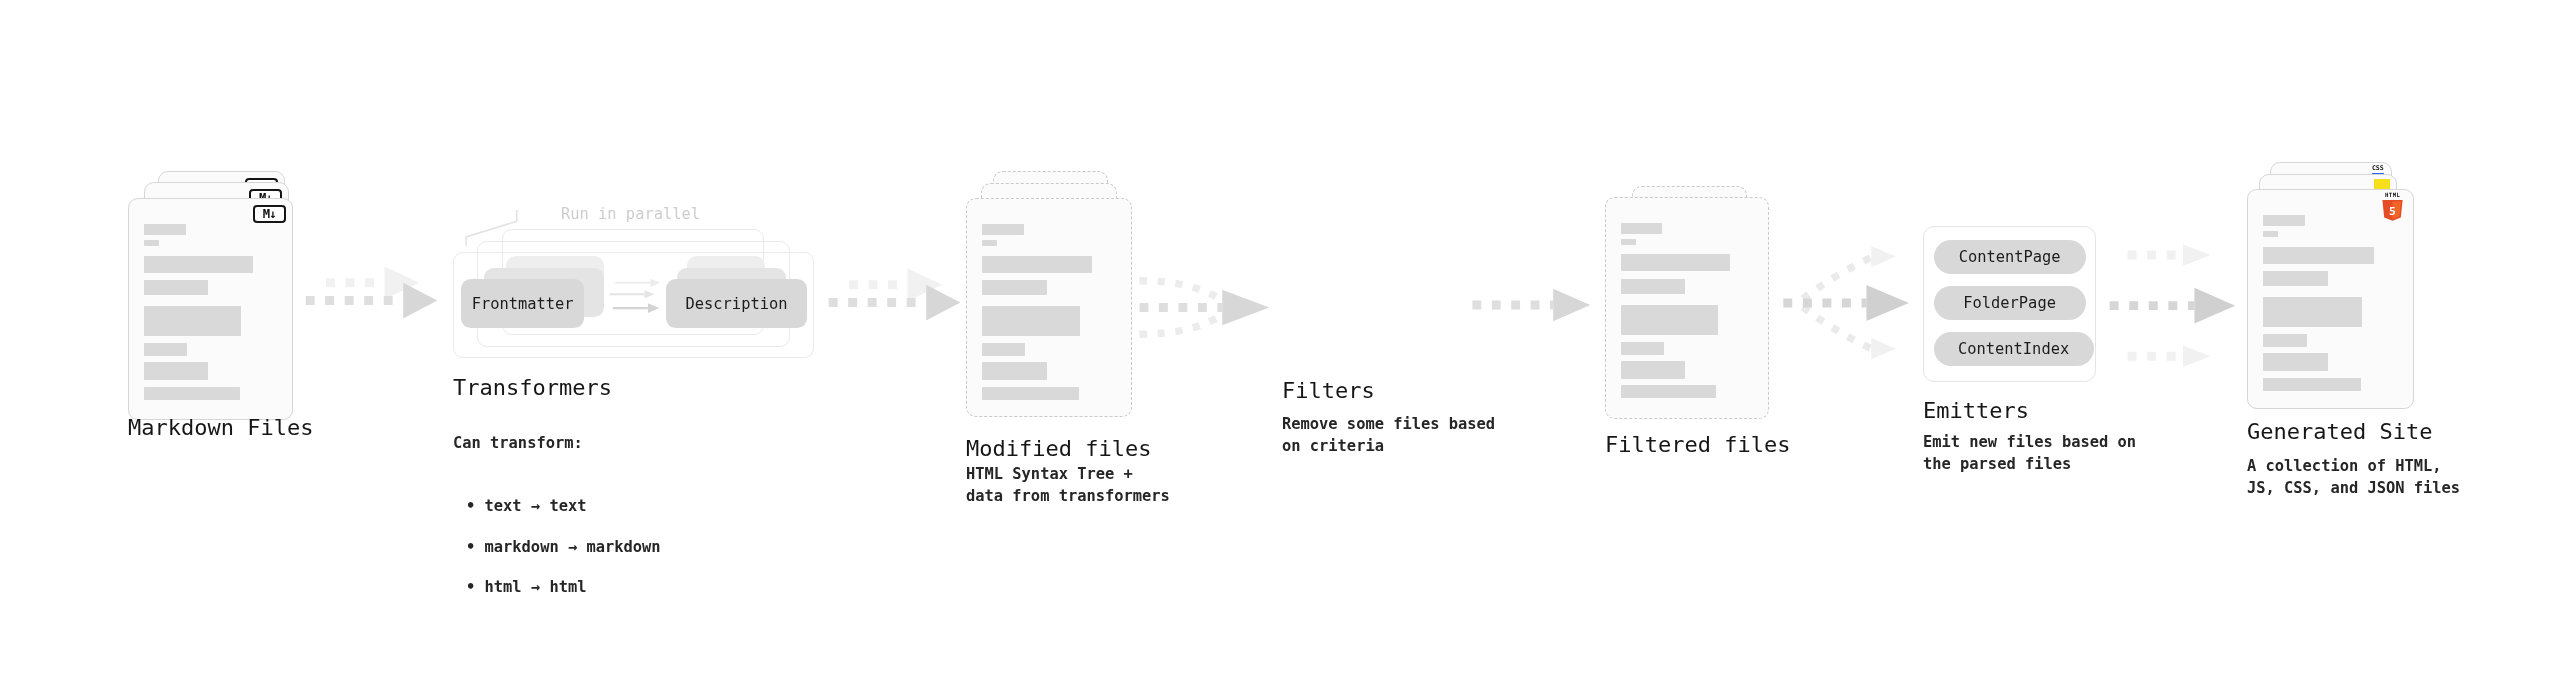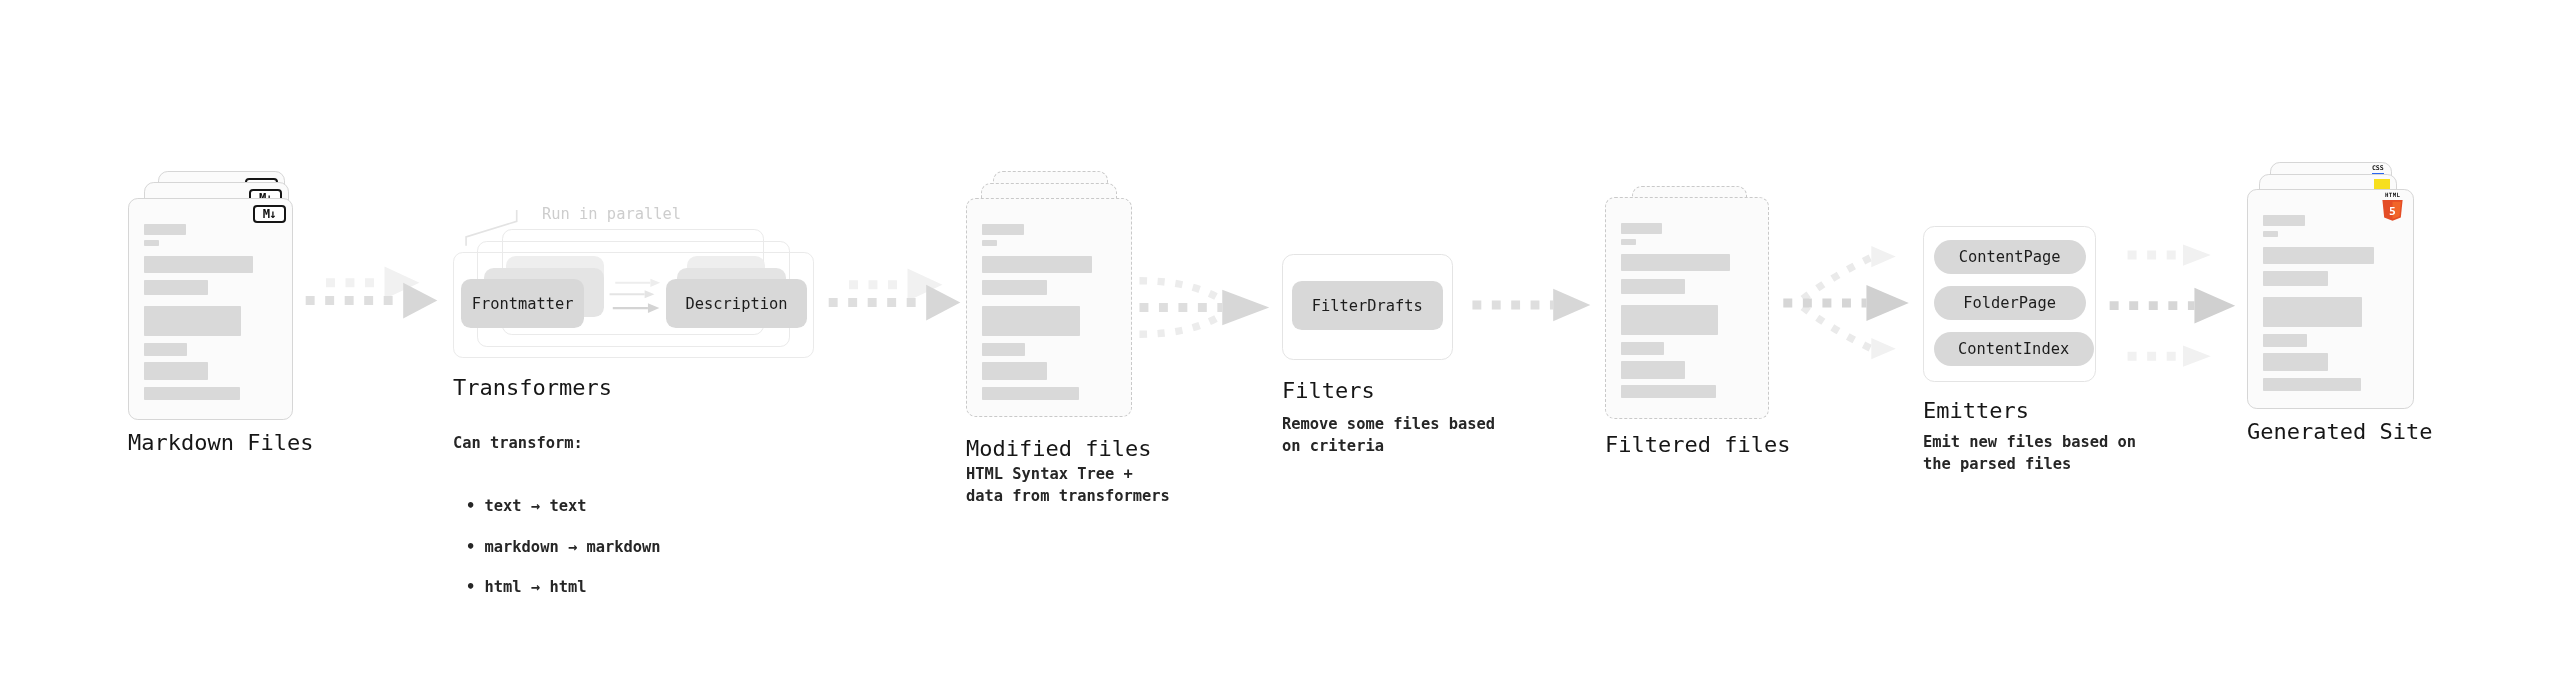--- a/index.html
+++ b/index.html
@@ -38,21 +38,21 @@
     display:flex;align-items:center;justify-content:center;
     font-size:15.4px;color:#1c1c1c;white-space:nowrap;}
   .pill.l2{background:#e4e4e4;}
   .pill.l3{background:#eeeeee;}
   .pill.small{border-radius:17px;}
 
   
   .title{position:absolute;font-size:22px;line-height:28px;color:var(--c-title-text,#161616);white-space:nowrap;}
   .sub{position:absolute;font-size:15.4px;line-height:22px;color:var(--c-subtitle-text,#262626);white-space:pre-line;font-weight:bold;}
   .sub .bullets{padding-left:13px;line-height:20.3px;}
-  .annotation{position:absolute;font-size:15.4px;color:var(--c-annotation-text,#cdcdcd);white-space:nowrap;}
+  .annotation{position:absolute;font-size:15.4px;color:var(--c-annotation-text,#cdcdcd);white-space:nowrap;margin-left:19px;}
 
   
   svg.arr{position:absolute;overflow:visible;}
   .dash{fill:none;stroke-width:11;stroke-dasharray:11 13;}
   .dash.thin{stroke-width:9;stroke-dasharray:9 13;}
   .c-main{stroke:var(--c-arrow,#dedede);}
   .c-faint{stroke:var(--c-arrow-faint,#f1f1f1);}
   .c-curve{stroke:#ececec;}
   .h-main{fill:var(--c-arrow-head,#d7d7d7);}
   .h-faint{fill:var(--c-arrow-faint,#f1f1f1);}
@@ -84,21 +84,21 @@
         <i style="width:11%;height:5.7px;margin-bottom:9.8px"></i>
         <i style="width:82%;height:17px;margin-bottom:7.3px"></i>
         <i style="width:48%;height:15.4px;margin-bottom:10.6px"></i>
         <i style="width:73%;height:30px;margin-bottom:7.3px"></i>
         <i style="width:32%;height:13px;margin-bottom:5.7px"></i>
         <i style="width:48%;height:18px;margin-bottom:6.5px"></i>
         <i style="width:72%;height:13px"></i>
       </div>
     </div>
   </section>
-  <div class="title" style="left:128px;top:429px">Markdown Files</div>
+  <div class="title" style="left:128px;top:414px">Markdown Files</div>
 
   <svg class="arr" style="left:299px;top:264px" width="145" height="65" viewBox="0 0 178 80">
     <line class="dash c-faint" x1="33" y1="23" x2="105" y2="23"></line>
     <polygon class="h-faint" points="105,3 105,43 148,23"></polygon>
     <line class="dash c-main" x1="8" y1="45" x2="128" y2="45"></line>
     <polygon class="h-main" points="128,23 128,67 170,45"></polygon>
   </svg>
 
   <section class="group" style="left:453px;top:205px;width:423px;height:163px">
     <svg class="arr" style="left:0;top:0" width="98" height="49" viewBox="0 0 120 60">
@@ -164,24 +164,20 @@
   <div class="sub" style="left:966px;top:463px">HTML Syntax Tree +
 data from transformers</div>
 
   <svg class="arr" style="left:1136px;top:271px" width="140" height="73" viewBox="0 0 172 90">
     <path class="dash thin c-curve" d="M4 12 Q68 12 106 36"></path>
     <path class="dash thin c-curve" d="M4 78 Q68 78 106 54"></path>
     <line class="dash c-main" x1="4" y1="45" x2="106" y2="45"></line>
     <polygon class="h-main" points="106,23 106,67 164,45"></polygon>
   </svg>
 
-  <section class="group" style="left:1282px;top:254px;width:171px;height:106px">
-    <div class="panel" style="left:0;top:0;width:171px;height:106px"></div>
-    <div class="pill" style="left:9.8px;top:27px;width:151px;height:49px">FilterDrafts</div>
-  </section>
   <div class="title" style="left:1282px;top:377px">Filters</div>
   <div class="sub" style="left:1282px;top:413px">Remove some files based
 on criteria</div>
 
   <svg class="arr" style="left:1469px;top:284px" width="128" height="42" viewBox="0 0 158 52">
     <line class="dash c-main" x1="4" y1="26" x2="104" y2="26"></line>
     <polygon class="h-main" points="104,6 104,46 150,26"></polygon>
   </svg>
 
   <section class="group" style="left:1605px;top:186px;width:171px;height:236px">
@@ -251,15 +247,17 @@
         <i style="width:82%;height:17px;margin-bottom:7.3px"></i>
         <i style="width:48%;height:15.4px;margin-bottom:10.6px"></i>
         <i style="width:73%;height:30px;margin-bottom:7.3px"></i>
         <i style="width:32%;height:13px;margin-bottom:5.7px"></i>
         <i style="width:48%;height:18px;margin-bottom:6.5px"></i>
         <i style="width:72%;height:13px"></i>
       </div>
     </div>
   </section>
   <div class="title" style="left:2247px;top:418px">Generated Site</div>
+  <div class="sub" style="left:2247px;top:455px">A collection of HTML,
+JS, CSS, and JSON files</div>
 
 </div>
 
 
 </body></html>

